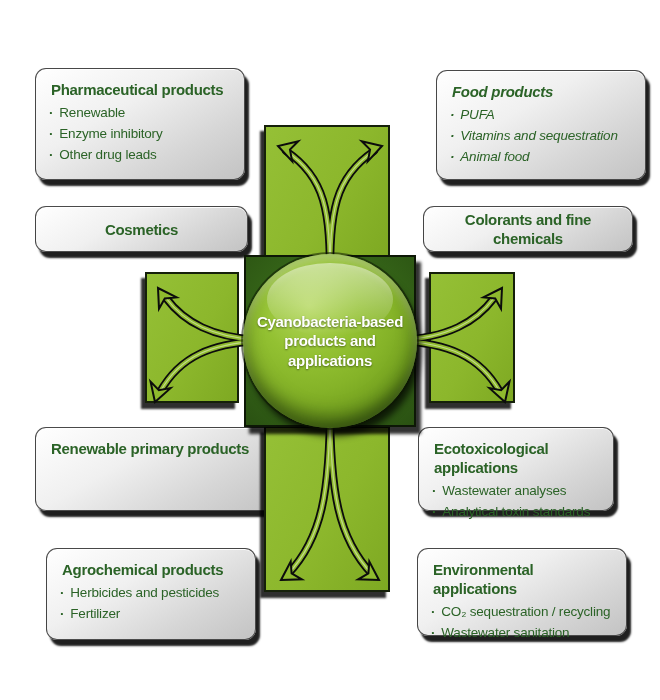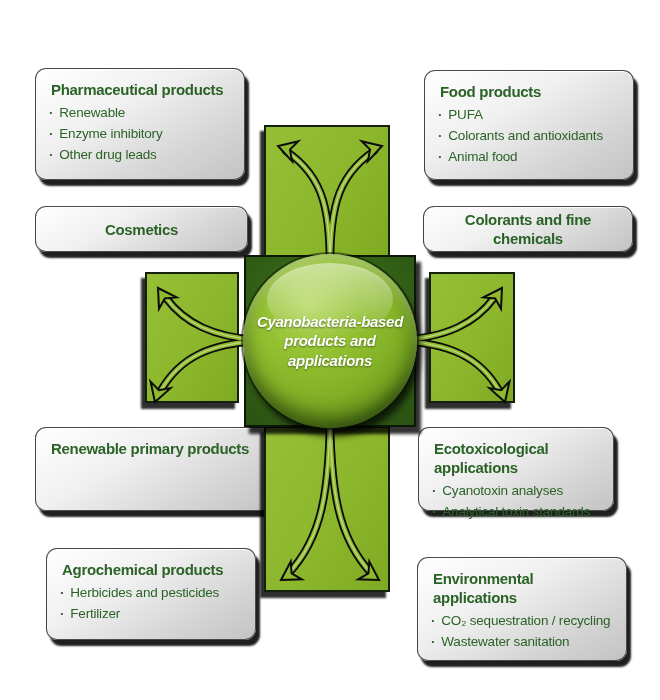--- a/index.html
+++ b/index.html
@@ -23,27 +23,27 @@
     font-weight:bold;font-size:15px;letter-spacing:-.3px;
     margin:2px 0 3px 3px;line-height:19px;
   }
   .box ul{list-style:none;margin:0;padding:0 0 0 1px;font-size:13.5px;letter-spacing:-.2px;}
   .box li{line-height:21px;}
   .box li::before{content:"·";font-weight:bold;margin-right:6px;}
   .box.single{display:flex;align-items:center;justify-content:center;padding:8px;}
   .box.single .box-title{margin:0;text-align:center;}
 
   .pos-pharma {left:35px; top:68px;  width:210px;height:112px;}
-  .pos-food   {left:424px;top:70px;  width:210px;height:110px;}
+  .pos-food   {left:436px;top:70px;  width:210px;height:110px;font-style:italic;}
   .pos-cosm   {left:35px; top:206px; width:213px;height:46px;}
   .pos-color  {left:423px;top:206px; width:210px;height:46px;}
   .pos-renew  {left:35px; top:427px; width:244px;height:84px;}
   .pos-ecotox {left:418px;top:427px; width:196px;height:84px;}
   .pos-agro   {left:46px; top:548px; width:210px;height:92px;}
-  .pos-envir  {left:417px;top:548px; width:210px;height:104px;margin-top:9px;}
+  .pos-envir  {left:417px;top:548px; width:210px;height:88px;}
 
   
   .band{
     position:absolute;box-sizing:border-box;z-index:2;
     background:linear-gradient(120deg,#95c036 0%,#8cb72c 55%,#7ea922 100%);
     border:2px solid #15200a;
     box-shadow:-4px 6px 2px rgba(0,0,0,.82);
   }
   .band-top   {left:264px;top:125px;width:126px;height:134px;}
   .band-bottom{left:264px;top:426px;width:126px;height:166px;}
@@ -80,21 +80,20 @@
     content:"";position:absolute;left:14%;top:5%;width:72%;height:42%;
     border-radius:50%;
     background:linear-gradient(rgba(255,255,255,.5),rgba(255,255,255,0));
     pointer-events:none;
   }
   .center-label{
     position:relative;text-align:center;color:#ffffff;
     font-size:15px;font-weight:bold;letter-spacing:-.3px;line-height:19.5px;
     text-shadow:0 1px 2px rgba(0,0,0,.45);
     width:150px;
-    font-style:italic;
   }
   .center-label span{display:block;}
 </style>
 </head>
 <body>
 
 <div class="stage">
 
   <div class="band band-top"></div>
   <div class="band band-bottom"></div>
@@ -167,41 +166,41 @@
       <li>Renewable</li>
       <li>Enzyme inhibitory</li>
       <li>Other drug leads</li>
     </ul>
   </div>
 
   <div class="box pos-food">
     <div class="box-title">Food products</div>
     <ul>
       <li>PUFA</li>
-      <li>Colorants and antioxidants</li>
+      <li>Vitamins and sequestration</li>
       <li>Animal food</li>
     </ul>
   </div>
 
   <div class="box single pos-cosm">
     <div class="box-title">Cosmetics</div>
   </div>
 
   <div class="box single pos-color">
     <div class="box-title">Colorants and fine chemicals</div>
   </div>
 
   <div class="box pos-renew">
     <div class="box-title">Renewable primary products</div>
   </div>
 
   <div class="box pos-ecotox">
     <div class="box-title">Ecotoxicological applications</div>
     <ul>
-      <li>Cyanotoxin analyses</li>
+      <li>Wastewater analyses</li>
       <li>Analytical toxin standards</li>
     </ul>
   </div>
 
   <div class="box pos-agro">
     <div class="box-title">Agrochemical products</div>
     <ul>
       <li>Herbicides and pesticides</li>
       <li>Fertilizer</li>
     </ul>

